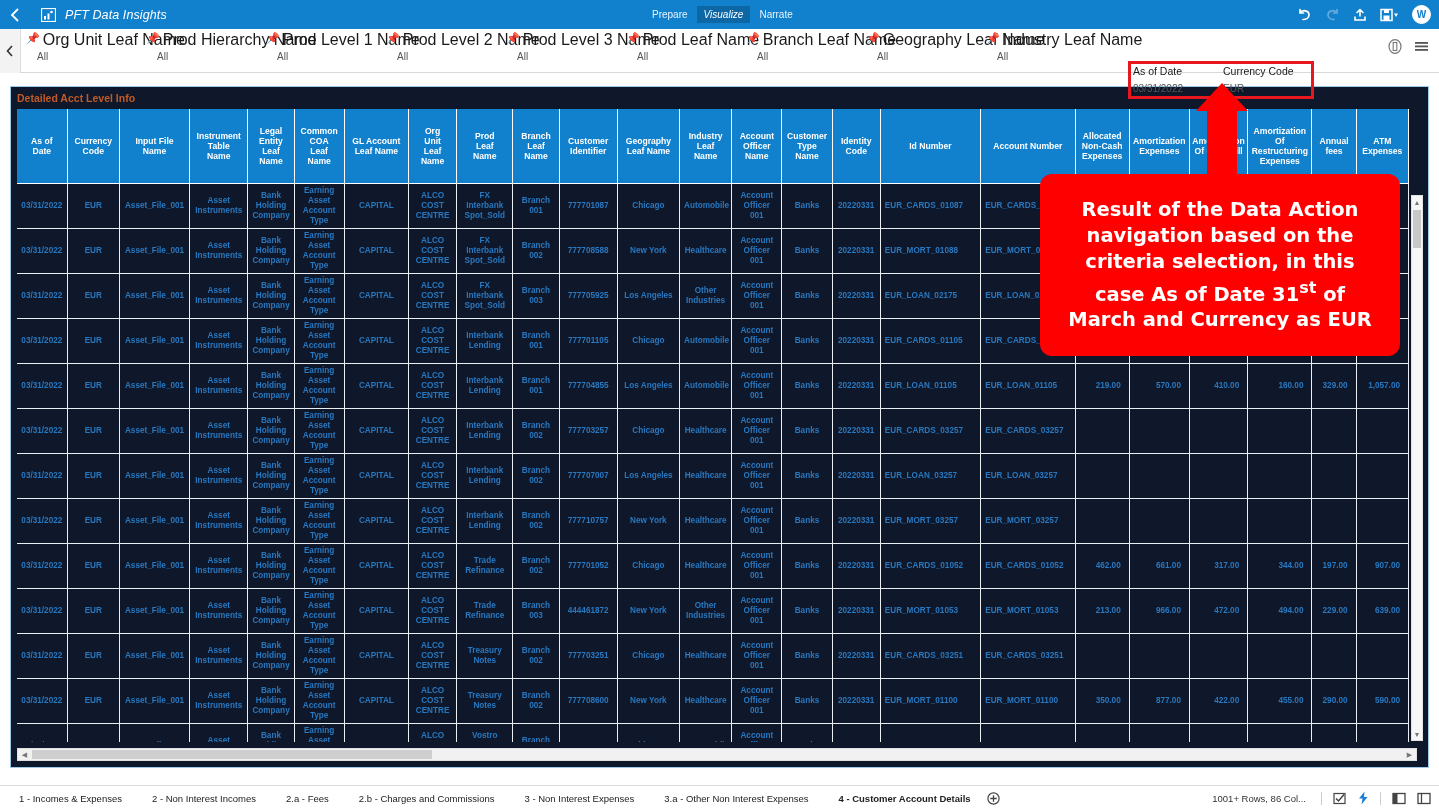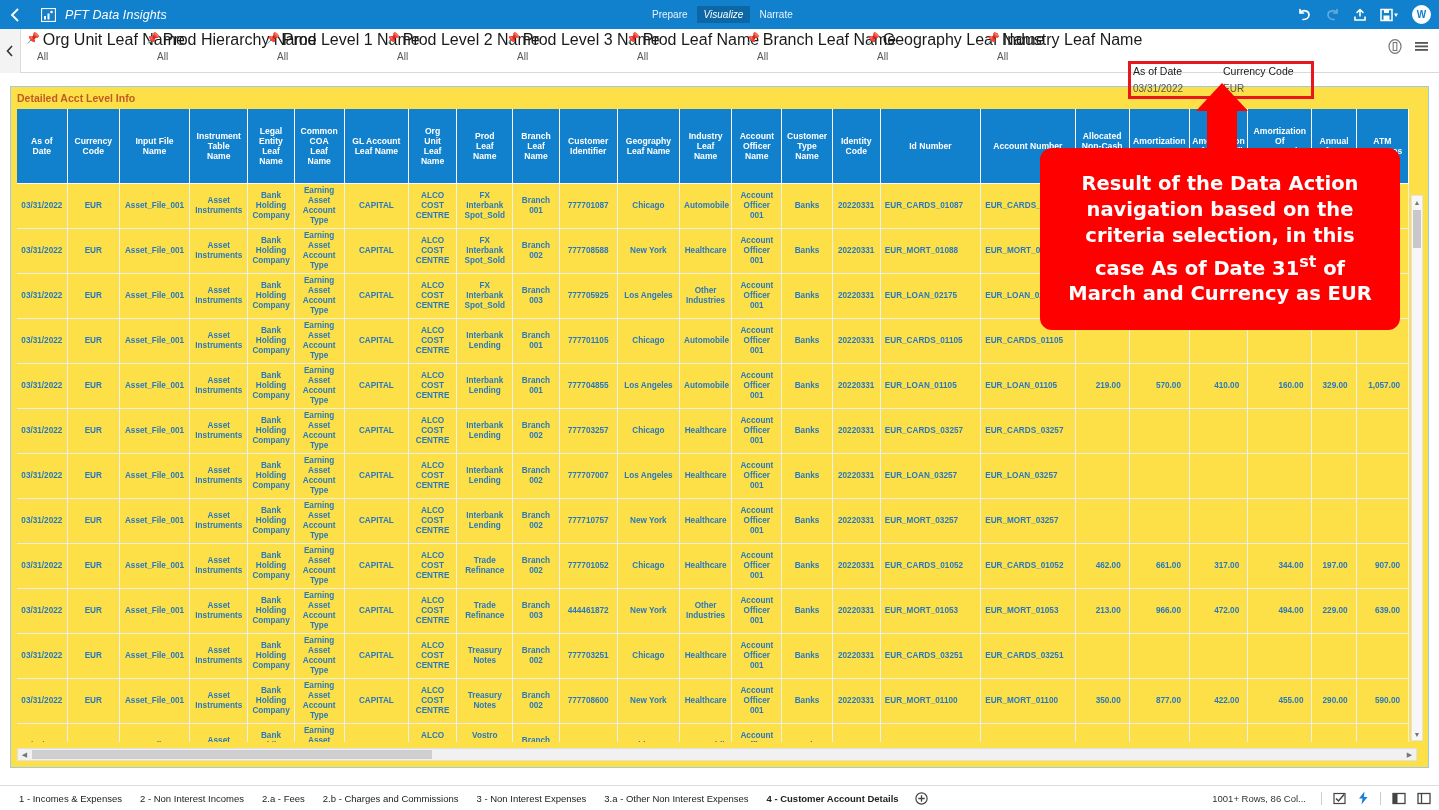--- a/index.html
+++ b/index.html
@@ -70,21 +70,21 @@
   .crit { width:90px; }
   .crit .crit-label { font-size:10.5px; color:#1a1a1a; white-space:nowrap; }
   .crit .crit-value { font-size:10px; color:#555; margin-top:6px; }
 
   .fb-right { position:absolute; right:10px; top:10px; display:flex; gap:12px; align-items:center;}
   .fb-ico { color:#666; cursor:pointer; }
 
   
   .panel {
     position:absolute; left:10px; top:86px; width:1419px; height:682px;
-    border:1px solid #9ec9e8; background:#fde047;
+    border:1px solid #9ec9e8; background:#0f172a;
   }
   .panel-title {
     font-size:10.5px; color:#c05a26; font-weight:bold; padding:5px 0 4px 6px;
   }
   .grid-wrap { position:absolute; left:6px; top:22px; width:1400px; height:633px; overflow:hidden; }
 
   table.grid { border-collapse:collapse; table-layout:fixed; width:1392px; }
   table.grid th {
     background:#1281cd; color:#ffffff; font-size:8.6px; font-weight:bold;
     text-align:center; vertical-align:middle; line-height:10px;
@@ -118,21 +118,21 @@
   }
   .hscroll .hthumb { position:absolute; left:14px; top:1px; width:400px; height:9px; background:#cfcfcf; }
   .hscroll .hleft, .hscroll .hright {
     position:absolute; top:0; width:13px; height:11px; font-size:7px; color:#777;
     display:flex; align-items:center; justify-content:center;
   }
   .hscroll .hleft{left:0;} .hscroll .hright{right:0;}
 
   
   .callout {
-    position:absolute; left:1040px; top:148px; width:360px; height:182px;
+    position:absolute; left:1040px; top:174px; width:360px; height:182px;
     background:#fe0000; border-radius:12px; z-index:60;
     display:flex; align-items:center; justify-content:center; text-align:center;
     padding:6px 10px;
   }
   .callout p {
     color:#ffffff; font-size:19.5px; font-weight:bold; line-height:26px;
     font-family:"DejaVu Sans", sans-serif;
   }
   .callout sup { font-size:16px; vertical-align:super;margin-top:24px; }
   .arrow {
@@ -146,21 +146,21 @@
     border-left:26px solid transparent; border-right:26px solid transparent;
     border-bottom:28px solid #fe0000;
   }
 
   
   .bottombar {
     position:absolute; left:0; bottom:0; width:1439px; height:25px;
     background:#ffffff; border-top:1px solid #dcdcdc;
     display:flex; align-items:center;
   }
-  .sheet-tabs { display:flex; align-items:flex-end; padding-left:10px; gap:0px; }
+  .sheet-tabs { display:flex; align-items:flex-end; padding-left:10px; gap:12px; }
   .sheet-tab {
     font-size:9.5px; color:#222; padding:4px 9px; cursor:pointer; white-space:nowrap;
     position:relative;
   }
   .sheet-tab.active { font-weight:bold; }
   .sheet-tab.active:after {
     content:""; position:absolute; left:4px; right:4px; bottom:-5px; height:3px; background:#1281cd;
   }
   .add-sheet { margin-left:7px; color:#444; cursor:pointer; display:flex; align-items:center; }
   .bottom-right {

